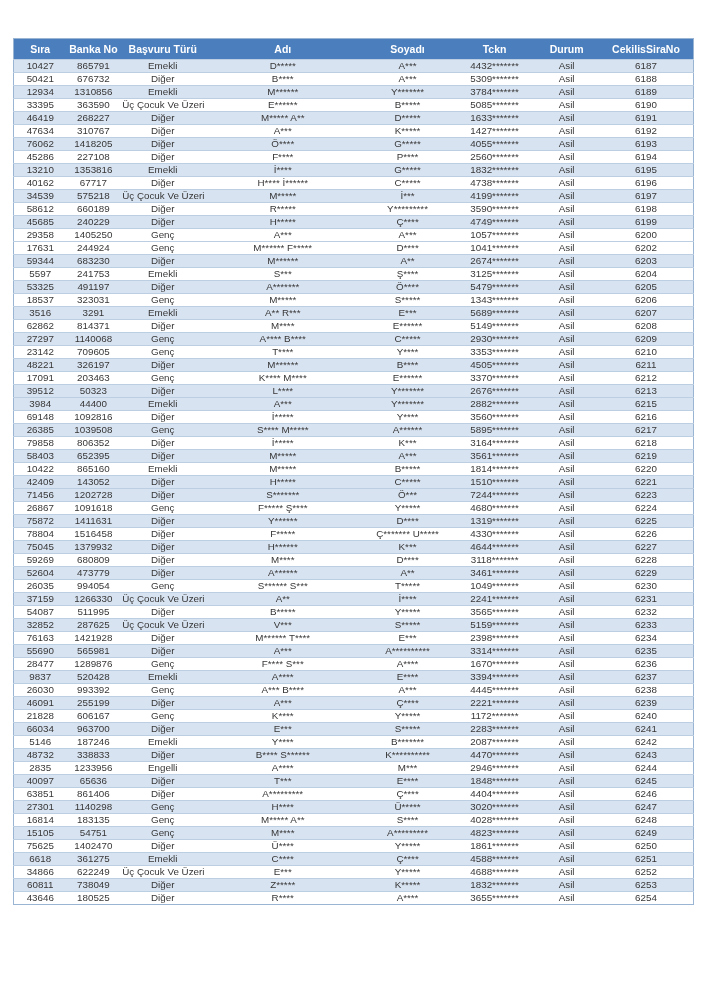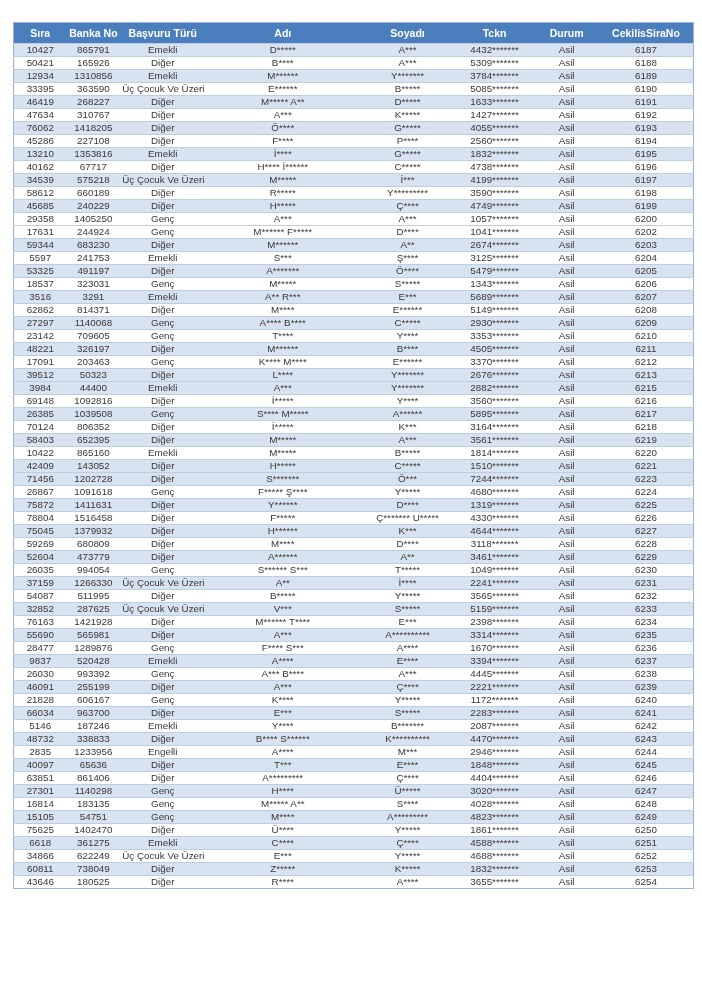--- a/index.html
+++ b/index.html
@@ -6,21 +6,21 @@
   html, body { margin: 0; padding: 0; }
   body {
     width: 702px; height: 993px;
     background: #ffffff;
     font-family: "Liberation Sans", sans-serif;
     position: relative;
     overflow: hidden;
   }
   .results-table {
     position: absolute;
-    left: 13px; top: 22px;
+    left: 13px; top: 38px;
     width: 681px;
     border-collapse: collapse;
     table-layout: fixed;
     border: 1px solid var(--outer-border, #9ab4d4);
   }
   .results-table th {
     background: var(--header-bg, #4a7ebc);
     color: var(--header-text, #ffffff);
     font-size: 10.5px;
     font-weight: bold;
@@ -90,21 +90,21 @@
           <td>865791</td>
           <td>Emekli</td>
           <td>D*****</td>
           <td>A***</td>
           <td>4432*******</td>
           <td>Asil</td>
           <td>6187</td>
         </tr>
         <tr>
           <td>50421</td>
-          <td>165926</td>
+          <td>676732</td>
           <td>Diğer</td>
           <td>B****</td>
           <td>A***</td>
           <td>5309*******</td>
           <td>Asil</td>
           <td>6188</td>
         </tr>
         <tr class="band">
           <td>12934</td>
           <td>1310856</td>
@@ -369,21 +369,21 @@
           <td>26385</td>
           <td>1039508</td>
           <td>Genç</td>
           <td>S**** M*****</td>
           <td>A******</td>
           <td>5895*******</td>
           <td>Asil</td>
           <td>6217</td>
         </tr>
         <tr>
-          <td>70124</td>
+          <td>79858</td>
           <td>806352</td>
           <td>Diğer</td>
           <td>İ*****</td>
           <td>K***</td>
           <td>3164*******</td>
           <td>Asil</td>
           <td>6218</td>
         </tr>
         <tr class="band">
           <td>58403</td>

